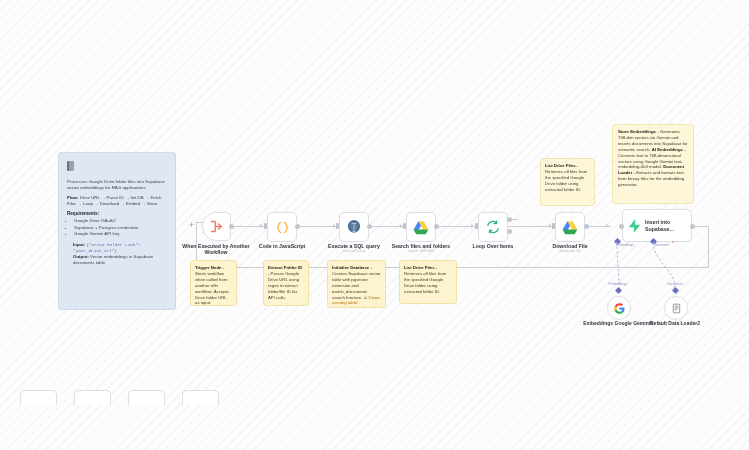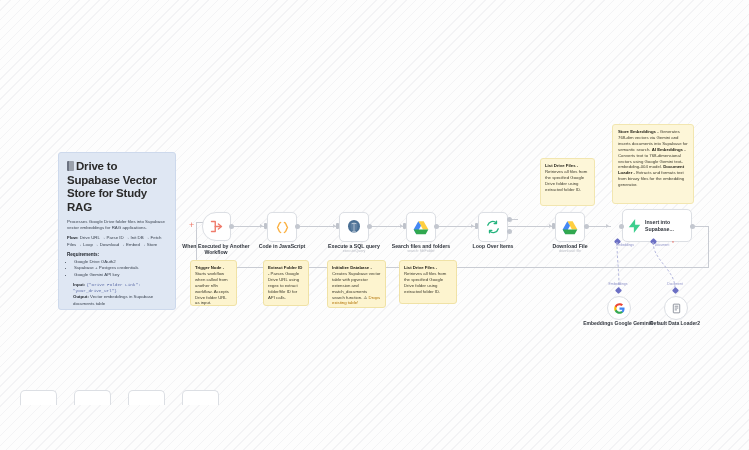--- a/index.html
+++ b/index.html
@@ -312,21 +312,21 @@
       <svg width="11" height="11" viewBox="0 0 24 24" fill="none" stroke="#6b7280" stroke-width="1.6">
         <rect x="5" y="2.5" width="14" height="19" rx="1.5"></rect>
         <path d="M8 7h8M8 11h8M8 15h5"></path>
       </svg>
     </span>
   </div>
   <div class="subnode-label" style="left:675px;top:320px;">Default Data Loader2</div>
 
   <div id="note-main" class="sticky blue">
     <h1>
-      <span style="display:inline-block;width:7px;height:10px;background:linear-gradient(90deg,#6b7280 0 30%,#9aa1ac 30% 100%);border-radius:1px;vertical-align:-1px;margin-right:2px;"></span><span>Drive to Supabase Vector Store for Study RAG</span>
+      <span style="display:inline-block;width:7px;height:10px;background:linear-gradient(90deg,#6b7280 0 30%,#9aa1ac 30% 100%);border-radius:1px;vertical-align:-1px;margin-right:2px;"></span>
     </h1>
     <div class="desc">Processes Google Drive folder files into Supabase vector embeddings for RAG applications.</div>
     <div class="flow">
       <b>Flow:</b>
       <span>Drive URL → Parse ID → Init DB → Fetch Files → Loop → Download → Embed → Store</span>
     </div>
     <div class="req-h">Requirements:</div>
     <ul>
       <li>Google Drive OAuth2</li>
       <li>Supabase + Postgres credentials</li>

